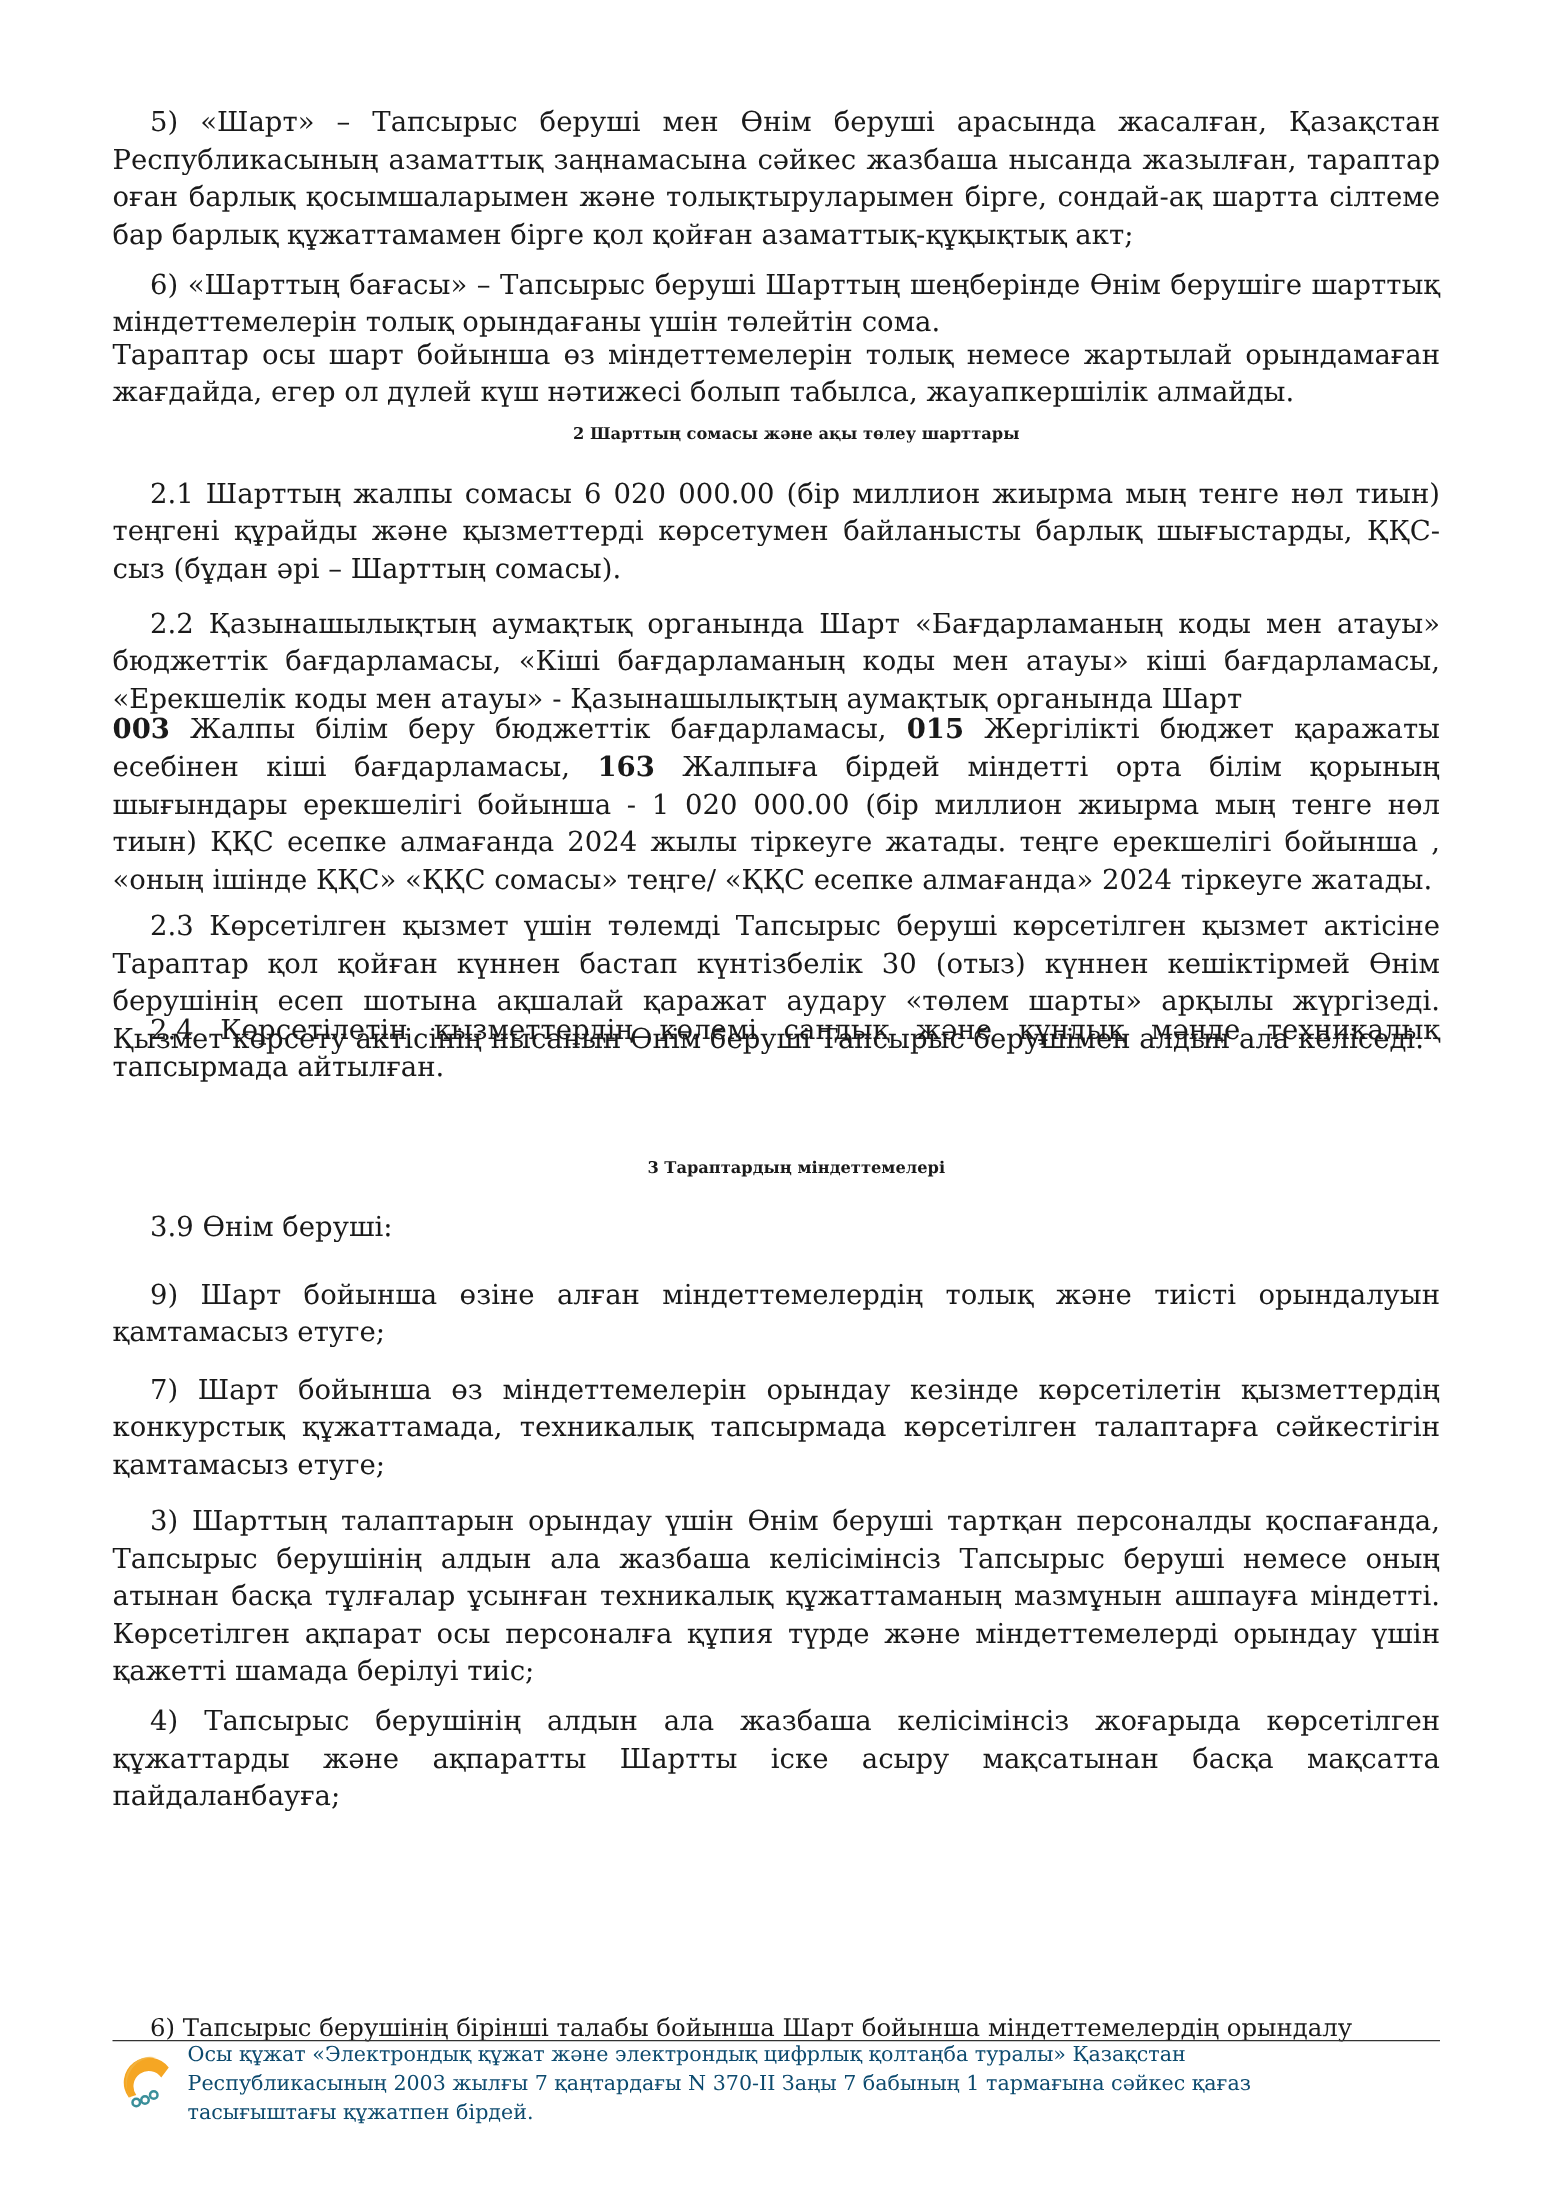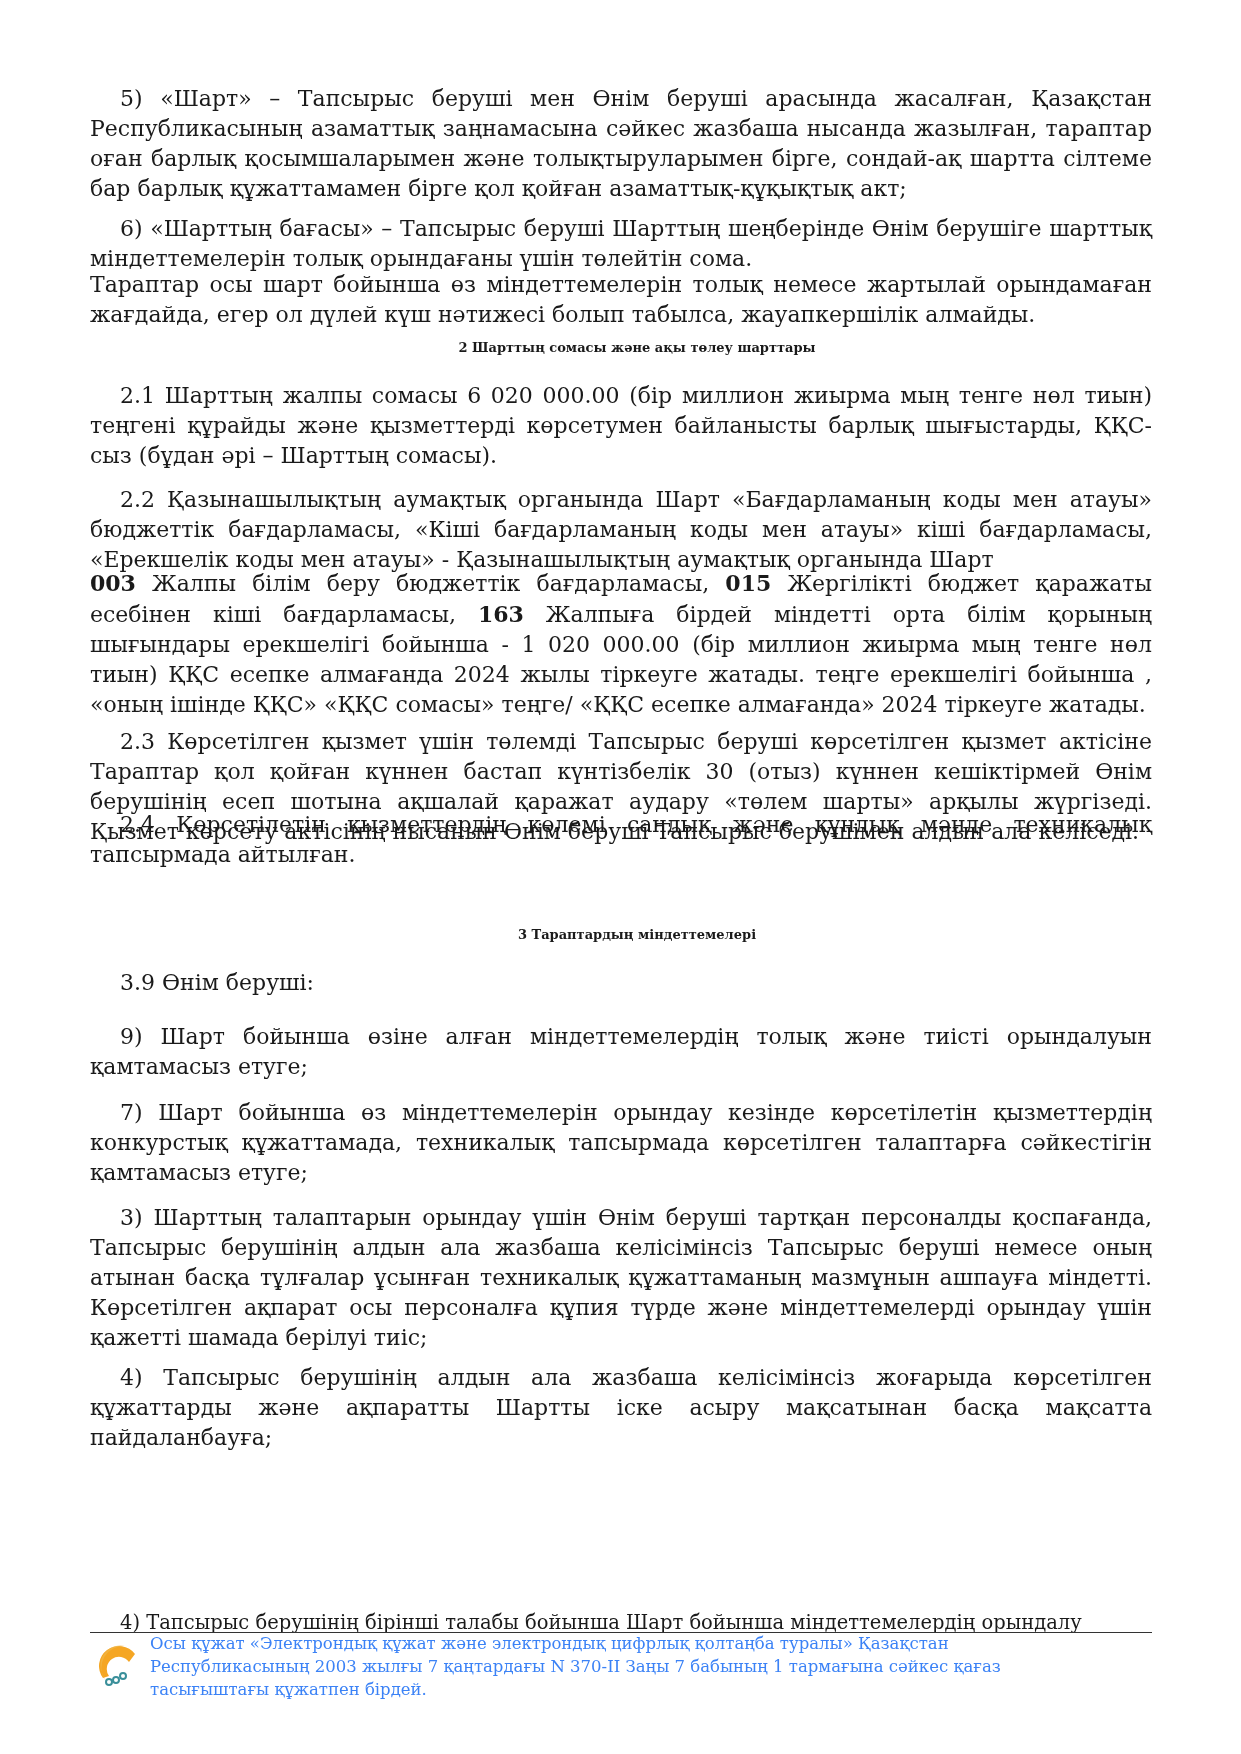--- a/index.html
+++ b/index.html
@@ -21,21 +21,21 @@
     b { font-weight: bold; }
     .rule {
       position: absolute; left: 90px; top: 1632px; width: 1062px; height: 1px;
       background: #333;
     }
     .footer-logo {
       position: absolute; left: 95px; top: 1640px; width: 50px; height: 50px;
     }
     .footer-text {
       position: absolute; left: 150px; top: 1632px; width: 900px;
-      font-size: 16.5px; line-height: 23px; color: #3b82f6;
+      font-size: 16.5px; line-height: 23px; color: #0c4a6e;
     }
     .overlap {
       position: absolute; left: 90px; top: 1608px; width: 1062px;
       font-size: 19.5px; line-height: 30px; text-indent: 30px; white-space: nowrap;
       overflow: hidden;
     }
   </style>
 </head>
 <body>
 
@@ -65,21 +65,21 @@
 
   <p class="p ind" style="top:1022px;margin:0;">9) Шарт бойынша өзіне алған міндеттемелердің толық және тиісті орындалуын қамтамасыз етуге;</p>
 
   <p class="p ind" style="top:1098px;margin:0;">7) Шарт бойынша өз міндеттемелерін орындау кезінде көрсетілетін қызметтердің конкурстық құжаттамада, техникалық тапсырмада көрсетілген талаптарға сәйкестігін қамтамасыз етуге;</p>
 
   <p class="p ind" style="top:1203px;margin:0;">3) Шарттың талаптарын орындау үшін Өнім беруші тартқан персоналды қоспағанда, Тапсырыс берушінің алдын ала жазбаша келісімінсіз Тапсырыс беруші немесе оның атынан басқа тұлғалар ұсынған техникалық құжаттаманың мазмұнын ашпауға міндетті. Көрсетілген ақпарат осы персоналға құпия түрде және міндеттемелерді орындау үшін қажетті шамада берілуі тиіс;</p>
 
   <p class="p ind" style="top:1363px;margin:0;">4) Тапсырыс берушінің алдын ала жазбаша келісімінсіз жоғарыда көрсетілген құжаттарды және ақпаратты Шартты іске асыру мақсатынан басқа мақсатта пайдаланбауға;</p>
 </div>
 
-<div class="overlap">4) Тапсырыс берушінің бірінші талабы бойынша Шарт бойынша міндеттемелердің орындалу</div>
+<div class="overlap">6) Тапсырыс берушінің бірінші талабы бойынша Шарт бойынша міндеттемелердің орындалу</div>
 
 <div class="rule"></div>
 
 <div class="footer-logo">
   <svg width="50" height="50" viewBox="0 0 50 50">
     <path d="M8 38 A20 20 0 0 1 40 14 L34 22 A12 12 0 0 0 14 36 Z" fill="#f5a623"></path>
     <path d="M6 30 A20 20 0 0 1 30 6 A22 22 0 0 0 10 40 Z" fill="#f0b84a" opacity="0.7"></path>
     <circle cx="14" cy="42" r="3" fill="none" stroke="#3a8f9a" stroke-width="2"></circle>
     <circle cx="21" cy="40" r="3" fill="none" stroke="#3a8f9a" stroke-width="2"></circle>
     <circle cx="28" cy="36" r="3" fill="none" stroke="#3a8f9a" stroke-width="2"></circle>

